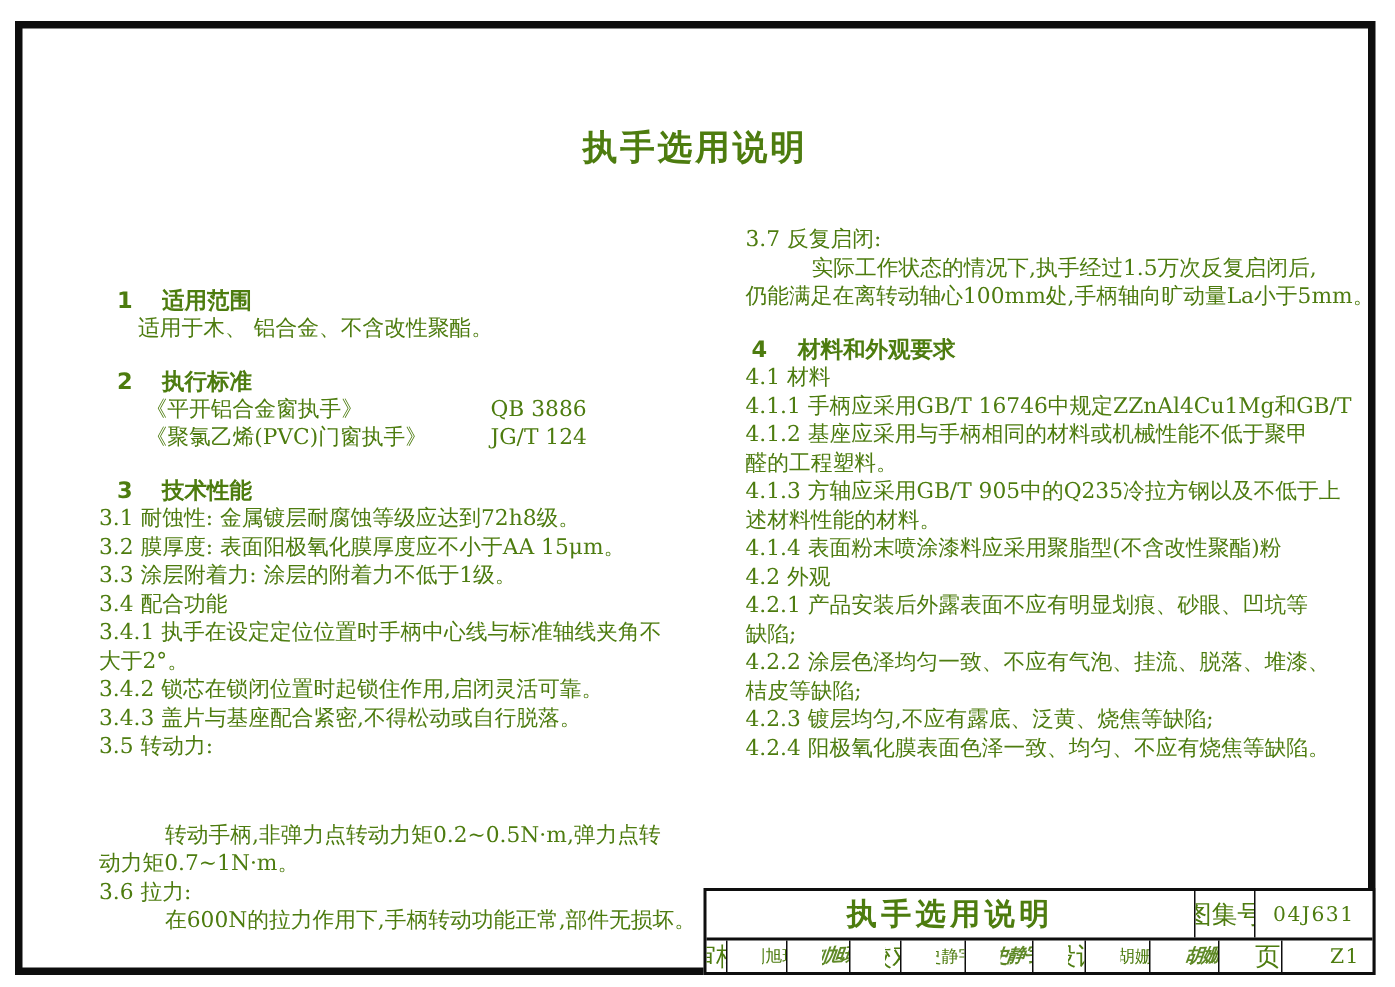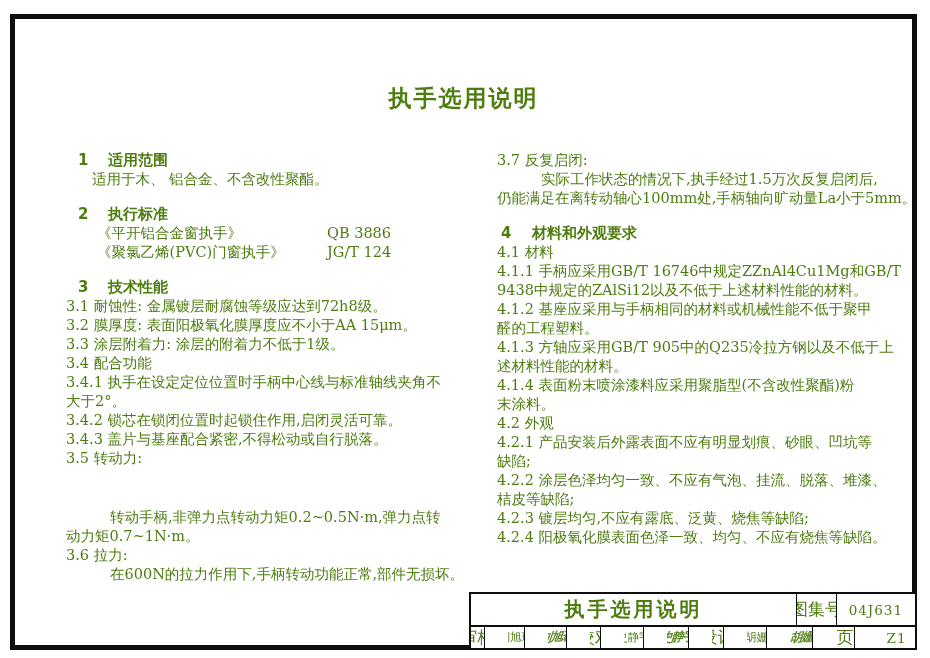--- a/index.html
+++ b/index.html
@@ -49,21 +49,21 @@
 </style>
 </head>
 <body>
 
 <div class="page">
   <div class="frame"></div>
 
   <div class="doc-title">执手选用说明</div>
 
   <div class="col" id="left-col">
-      <div class="tline hd" style="padding-left: 12px;"><span class="num" style="width: 30px;">1</span><span>适用范围</span></div>
+      <div class="tline hd" style="padding-left: 12px; margin-top: 40px;"><span class="num" style="width: 30px;">1</span><span>适用范围</span></div>
       <div class="tline" style="padding-left: 26px;"><span>适用于木、  铝合金、不含改性聚酯。</span></div>
       <div class="tline hd" style="margin-top: 16px; padding-left: 12px;"><span class="num" style="width: 30px;">2</span><span>执行标准</span></div>
       <div class="tline" style="padding-left: 31px;"><span>《平开铝合金窗执手》</span><span class="code" style="left: 261px;">QB 3886</span></div>
       <div class="tline" style="padding-left: 31px;"><span>《聚氯乙烯(PVC)门窗执手》</span><span class="code" style="left: 261px;">JG/T 124</span></div>
       <div class="tline hd" style="margin-top: 16px; padding-left: 12px;"><span class="num" style="width: 30px;">3</span><span>技术性能</span></div>
       <div class="tline"><span>3.1 耐蚀性: 金属镀层耐腐蚀等级应达到72h8级。</span></div>
       <div class="tline"><span>3.2 膜厚度: 表面阳极氧化膜厚度应不小于AA 15μm。</span></div>
       <div class="tline"><span>3.3 涂层附着力: 涂层的附着力不低于1级。</span></div>
       <div class="tline"><span>3.4 配合功能</span></div>
       <div class="tline"><span>3.4.1 执手在设定定位位置时手柄中心线与标准轴线夹角不</span></div>
@@ -76,27 +76,25 @@
       <div class="tline"><span>3.6 拉力:</span></div>
       <div class="tline" style="padding-left: 44px;"><span>在600N的拉力作用下,手柄转动功能正常,部件无损坏。</span></div>
     </div>
   <div class="col" id="right-col">
       <div class="tline"><span>3.7 反复启闭:</span></div>
       <div class="tline" style="padding-left: 44px;"><span>实际工作状态的情况下,执手经过1.5万次反复启闭后,</span></div>
       <div class="tline"><span>仍能满足在离转动轴心100mm处,手柄轴向旷动量La小于5mm。</span></div>
       <div class="tline hd" style="margin-top: 16px; padding-left: 4px;"><span class="num" style="width: 31px;">4</span><span>材料和外观要求</span></div>
       <div class="tline"><span>4.1 材料</span></div>
       <div class="tline"><span>4.1.1 手柄应采用GB/T 16746中规定ZZnAl4Cu1Mg和GB/T</span></div>
-      <div class="tline"><span>9438中规定的ZAlSi12以及不低于上述材料性能的材料。</span></div>
       <div class="tline"><span>4.1.2 基座应采用与手柄相同的材料或机械性能不低于聚甲</span></div>
       <div class="tline"><span>醛的工程塑料。</span></div>
       <div class="tline"><span>4.1.3 方轴应采用GB/T 905中的Q235冷拉方钢以及不低于上</span></div>
       <div class="tline"><span>述材料性能的材料。</span></div>
       <div class="tline"><span>4.1.4 表面粉末喷涂漆料应采用聚脂型(不含改性聚酯)粉</span></div>
-      <div class="tline"><span>末涂料。</span></div>
       <div class="tline"><span>4.2 外观</span></div>
       <div class="tline"><span>4.2.1 产品安装后外露表面不应有明显划痕、砂眼、凹坑等</span></div>
       <div class="tline"><span>缺陷;</span></div>
       <div class="tline"><span>4.2.2 涂层色泽均匀一致、不应有气泡、挂流、脱落、堆漆、</span></div>
       <div class="tline"><span>桔皮等缺陷;</span></div>
       <div class="tline"><span>4.2.3 镀层均匀,不应有露底、泛黄、烧焦等缺陷;</span></div>
       <div class="tline"><span>4.2.4 阳极氧化膜表面色泽一致、均匀、不应有烧焦等缺陷。</span></div>
     </div>
 
   <div class="tb">

